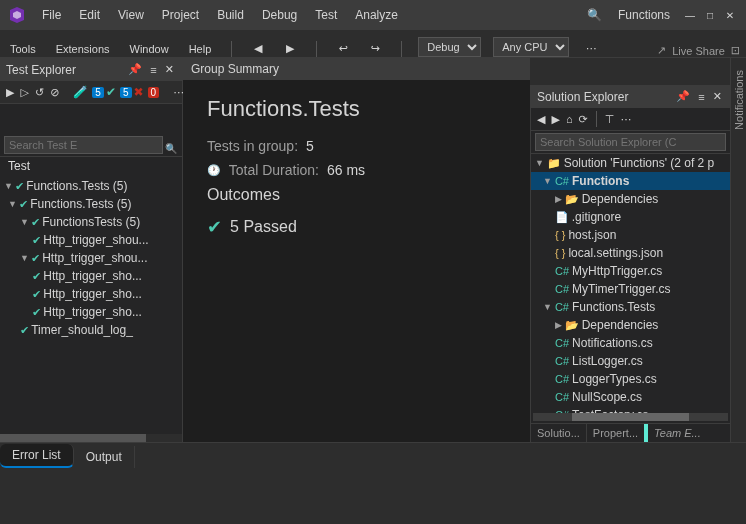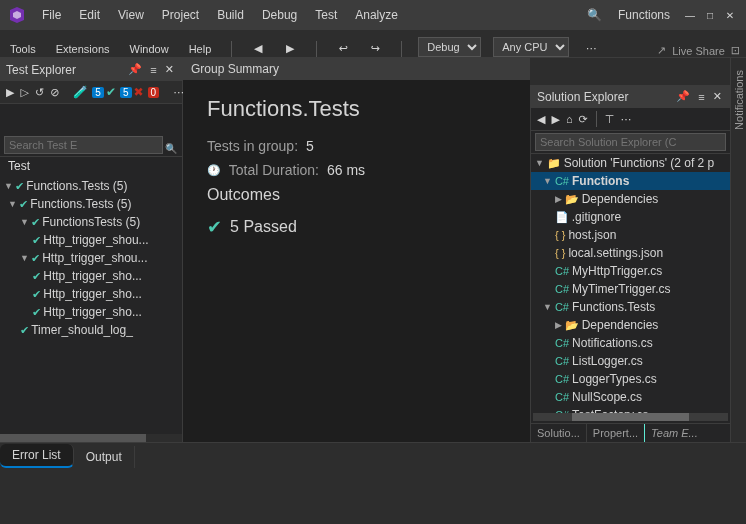--- a/index.html
+++ b/index.html
@@ -717,21 +717,21 @@
         </div>
       </div>
     </div>
 
     <div class="se-scrollbar-area">
       <div class="se-scrollbar-thumb"></div>
     </div>
 
     <div style="display:flex; border-top:1px solid #3c3c3c; font-size:11px;">
       <span style="padding:3px 6px; color:#9d9d9d; cursor:pointer; border-right:1px solid #3c3c3c;">Solutio...</span>
-      <span style="padding:3px 6px; color:#9d9d9d; cursor:pointer; border-right:1px solid #5eead4;">Propert...</span>
+      <span style="padding:3px 6px; color:#9d9d9d; cursor:pointer; border-right:4px solid #5eead4;">Propert...</span>
       <span style="padding:3px 6px; color:#9d9d9d; cursor:pointer;font-style:italic;">Team E...</span>
     </div>
   </div>
 
   <div class="notifications-tab">
     <span class="notif-label">Notifications</span>
   </div>
 </div>
 
 <div class="bottom-tabs">

